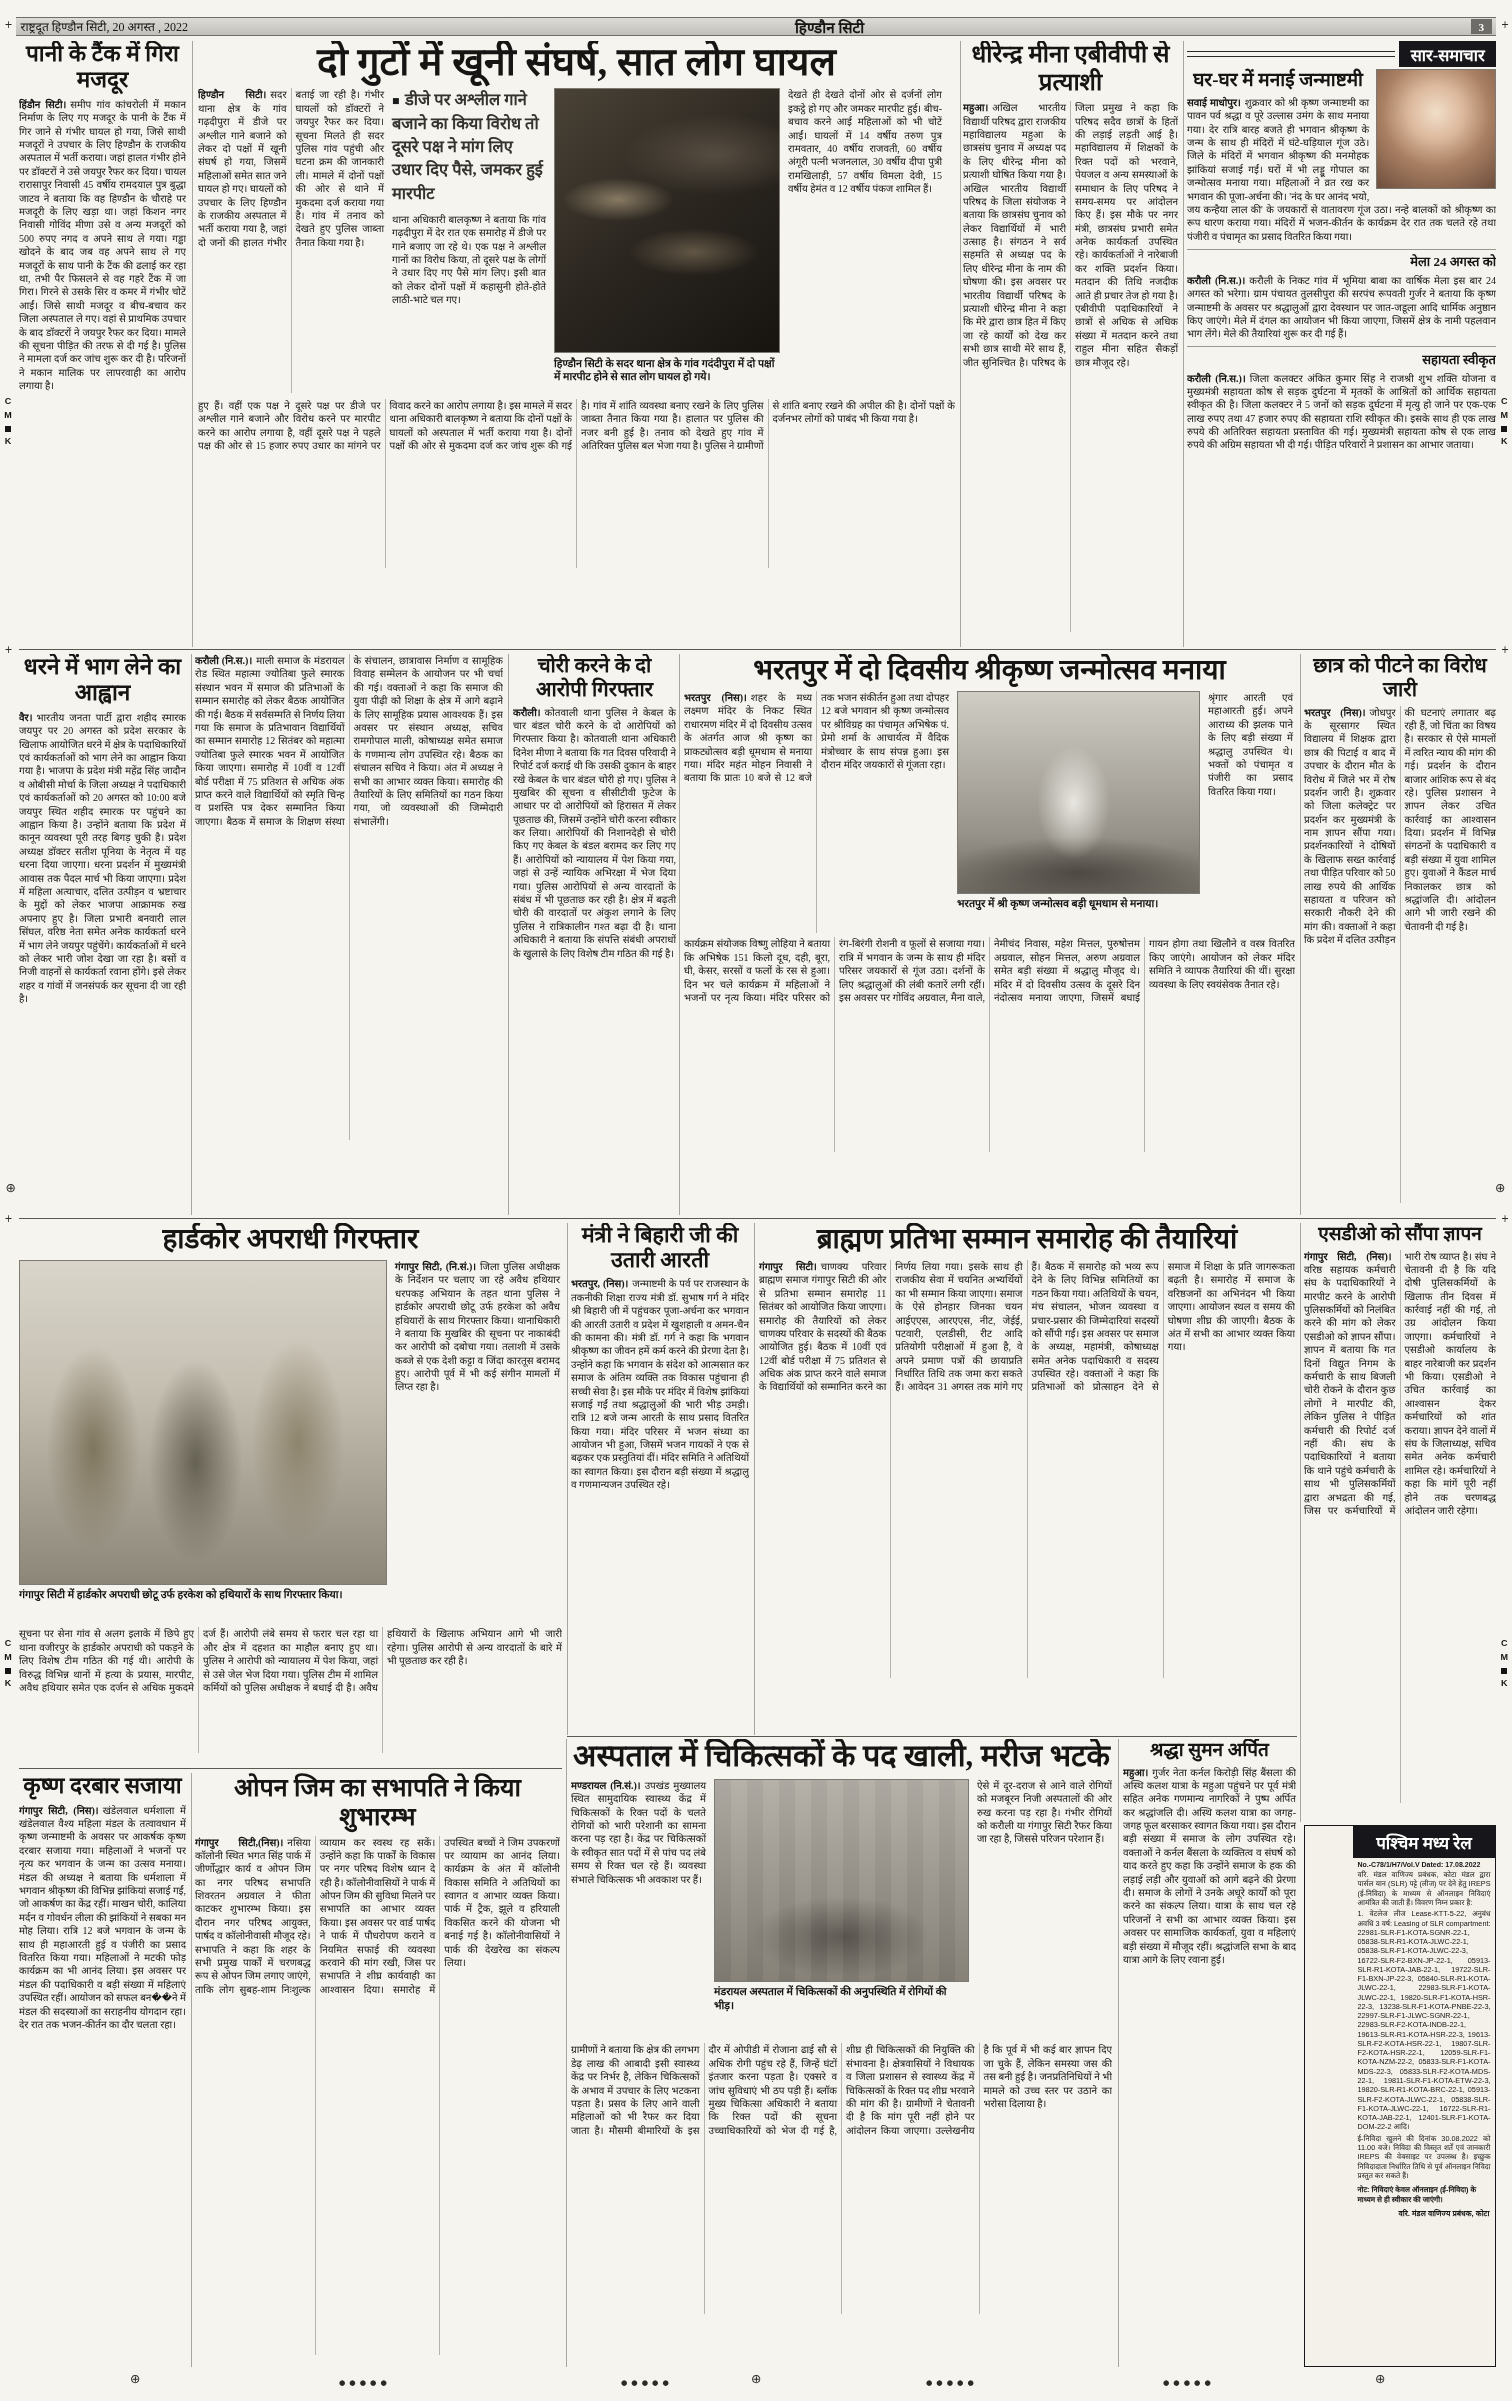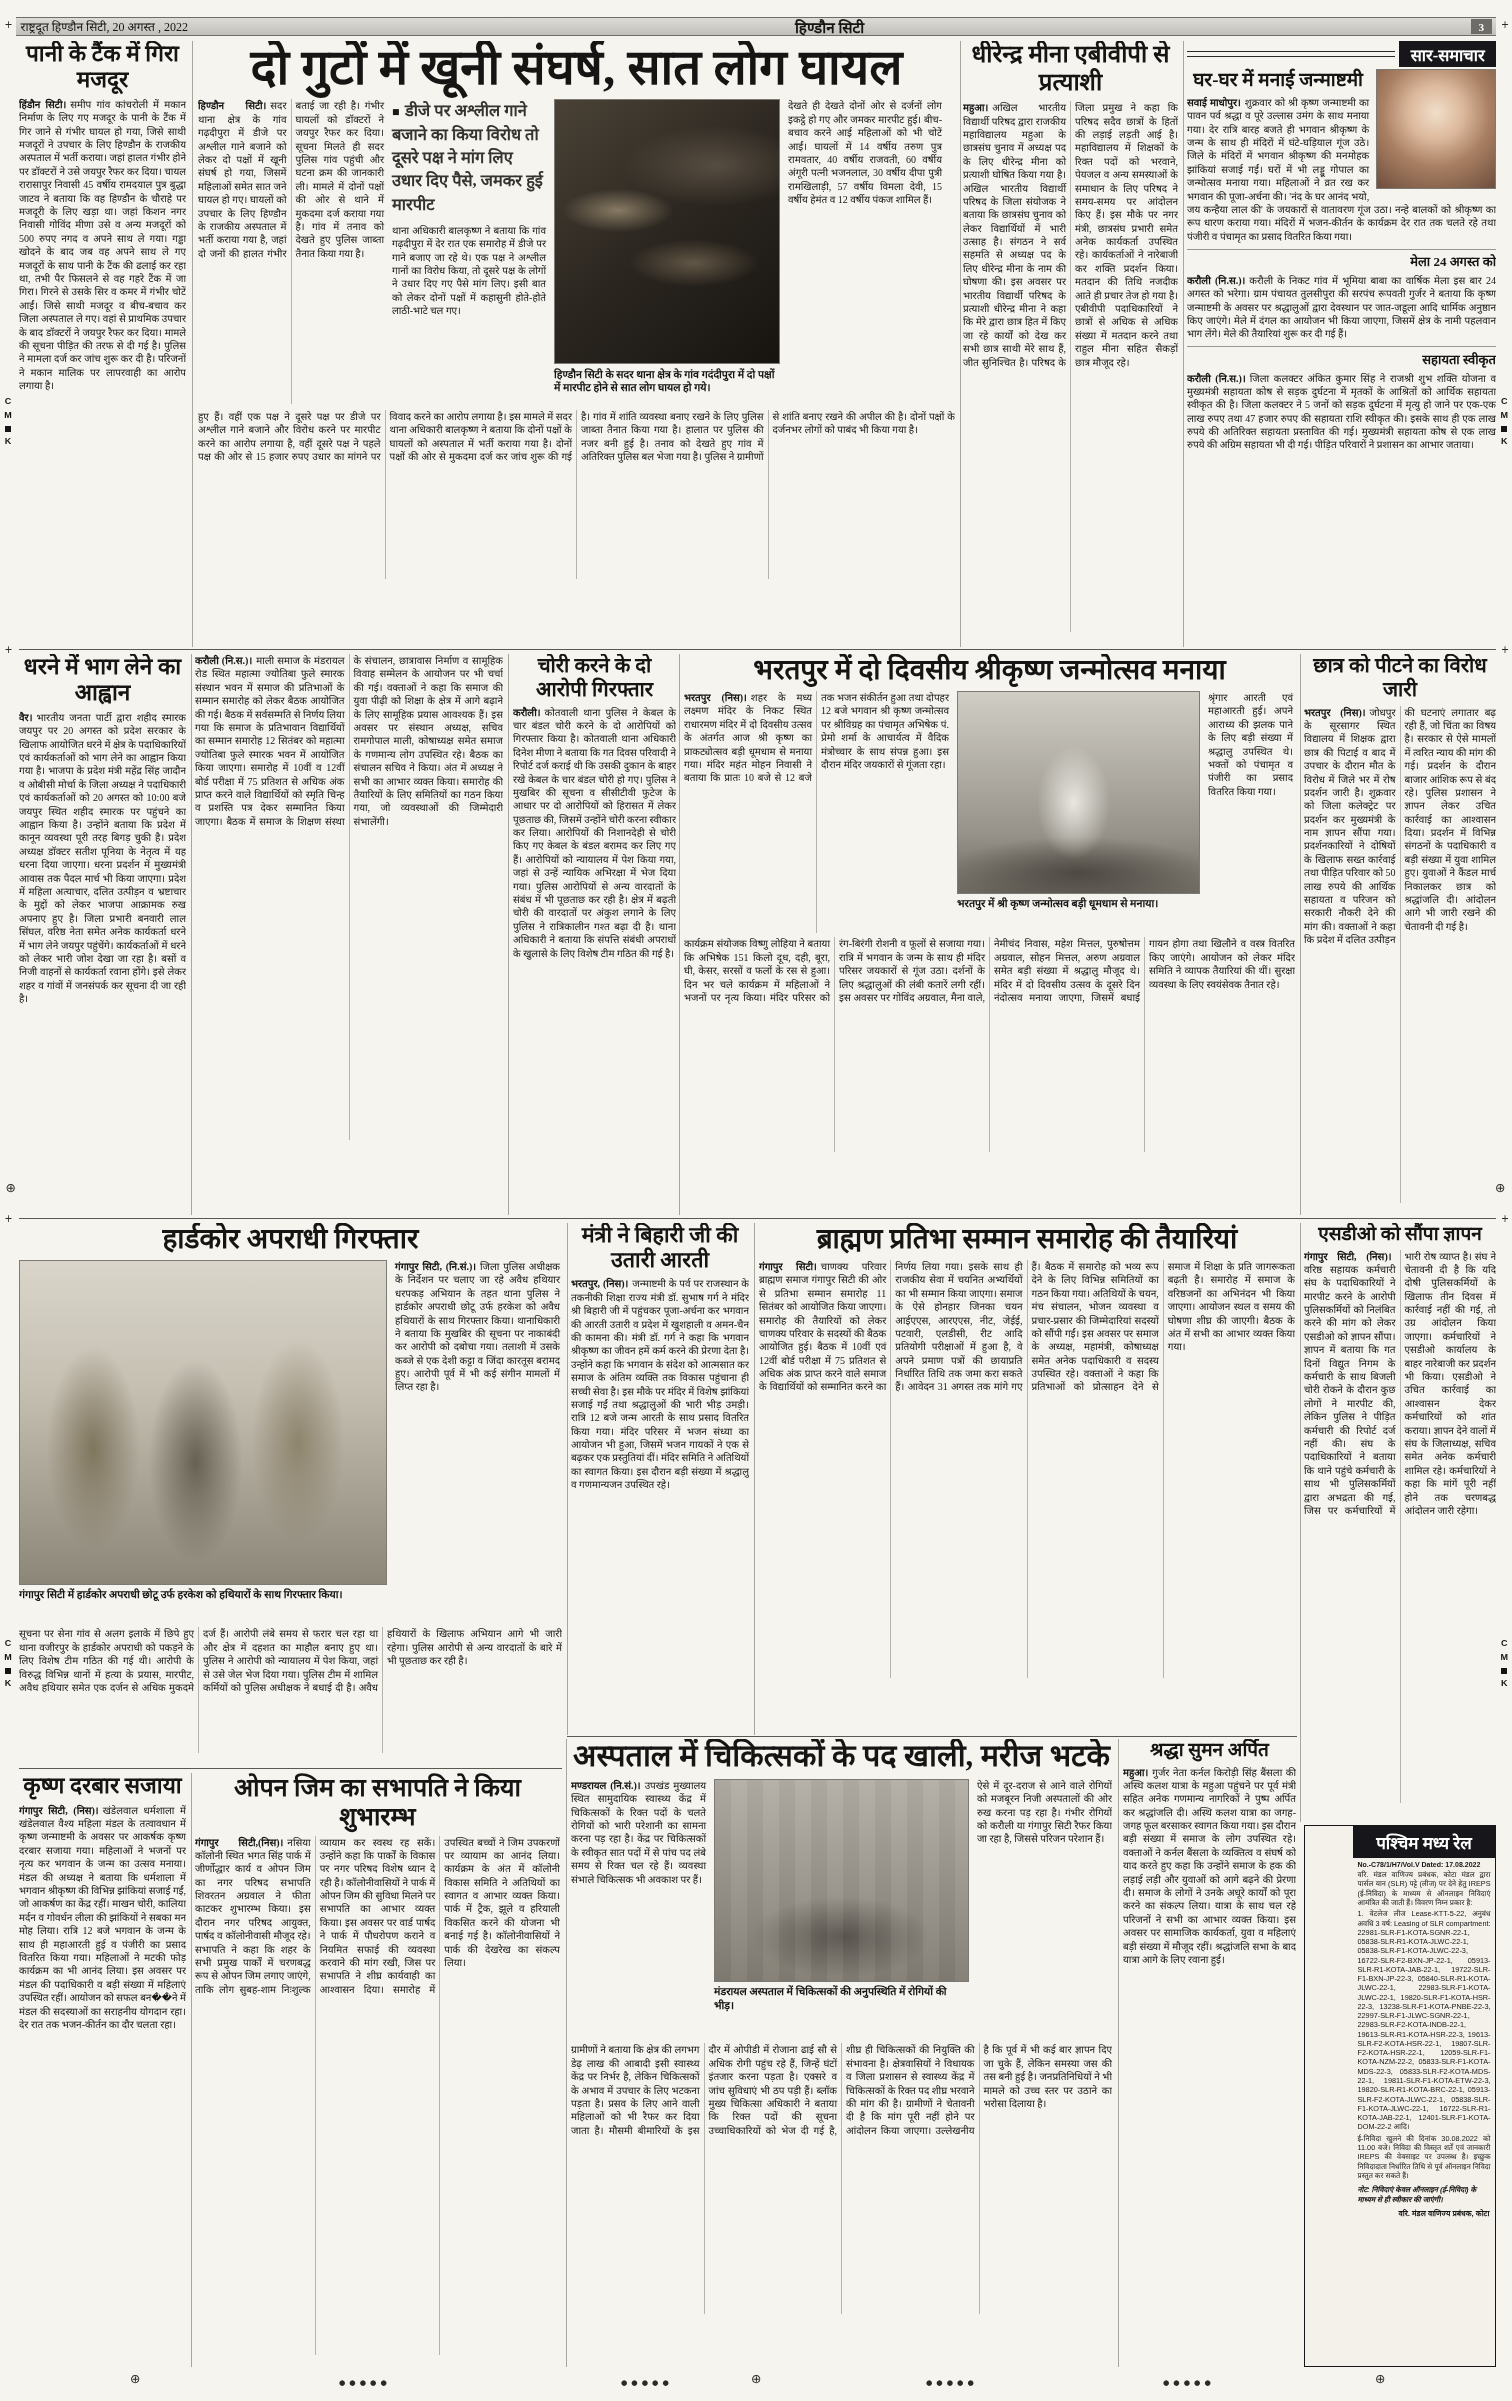--- a/index.html
+++ b/index.html
@@ -9,21 +9,21 @@
   .masthead{position:absolute;left:16px;top:17px;width:1480px;height:19px;
     background:linear-gradient(#dddbd6,#c2c0ba);border-top:0.6px solid #6f6d68;border-bottom:0.6px solid #6f6d68;
     display:flex;align-items:center;padding:0 4.5px;box-sizing:border-box;}
   .mh-left{font-size:12px;}
   .mh-center{flex:1;text-align:center;font-weight:bold;font-size:15.2px;}
   .mh-right{width:20.3px;height:14.7px;background:#6d6c69;color:#fff;display:flex;align-items:center;
     justify-content:center;font-weight:bold;font-size:11.3px;}
   
   .art{position:absolute;overflow:hidden;}
   .hl{font-weight:bold;text-align:center;margin:0 0 4.5px 0;line-height:1.16;}
-  .hl-main{font-size:49px;line-height:1.1;}
+  .hl-main{font-size:39px;line-height:1.1;}
   .hl-60{font-size:28px;} .hl-54{font-size:30.5px;} .hl-50{font-size:28px;}
   .hl-44{font-size:25px;} .hl-42{font-size:24px;} .hl-40{font-size:22.6px;}
   .hl-38{font-size:21.5px;} .hl-36{font-size:20.3px;} .hl-34{font-size:19px;} .hl-30{font-size:13px;text-align:right;}
   .body{font-size:10px;line-height:1.34;text-align:justify;}
   .byline{font-weight:bold;margin-right:4px;}
   .cols2{columns:2;column-gap:9px;column-rule:0.6px solid #b7b3ab;}
   .cols3{columns:3;column-gap:9px;column-rule:0.6px solid #b7b3ab;}
   .cols4{columns:4;column-gap:9px;column-rule:0.6px solid #b7b3ab;}
   .caption{font-weight:bold;font-size:10.7px;line-height:1.28;margin-top:3.4px;text-align:left;}
   .row{display:flex;gap:8px;}
@@ -60,21 +60,21 @@
   
   .vrule{position:absolute;width:0.6px;background:#aaa69e;}
   .hrule{position:absolute;height:1.1px;background:#5b5852;}
   
   .ad{position:absolute;left:1304px;top:1825px;width:192px;height:542px;border:1.7px solid #17161a;
       box-sizing:border-box;background:#f3f1ea;font-family:"Liberation Sans","DejaVu Sans",sans-serif;overflow:hidden;padding-left:48px;}
   .ad-head{background:#17161a;color:#fff;font-weight:bold;font-size:17px;text-align:center;padding:4.5px 0;
       font-family:"Liberation Serif",serif;}
   .ad-ref{font-size:7px;font-weight:bold;padding:2.8px 4.5px 1.1px;}
   .ad-body{font-size:7.3px;line-height:1.27;text-align:justify;padding:1.1px 4.5px;}
-  .ad-note{font-size:7.3px;font-weight:bold;padding:2.3px 4.5px;font-style:italic;}
+  .ad-note{font-size:7.3px;font-weight:bold;padding:2.3px 4.5px;}
   .ad-sign{font-size:7.6px;font-weight:bold;text-align:right;padding:2.3px 5.6px;}
   
   .cmk{position:absolute;width:12.4px;text-align:center;font-family:"Liberation Sans",sans-serif;
        font-weight:bold;font-size:9px;color:#141414;}
   .cmk span{display:block;line-height:1.55;}
   .cmk .sq{width:6.2px;height:6.2px;background:#141414;margin:2.8px auto;}
   .mark{position:absolute;color:#2c2a27;font-size:12.4px;font-family:"DejaVu Sans",sans-serif;}
   .mark.small{font-size:9.6px;}
   .dots{position:absolute;font-size:7.3px;letter-spacing:4px;color:#2c2a27;font-family:"DejaVu Sans",sans-serif;}
 </style>

